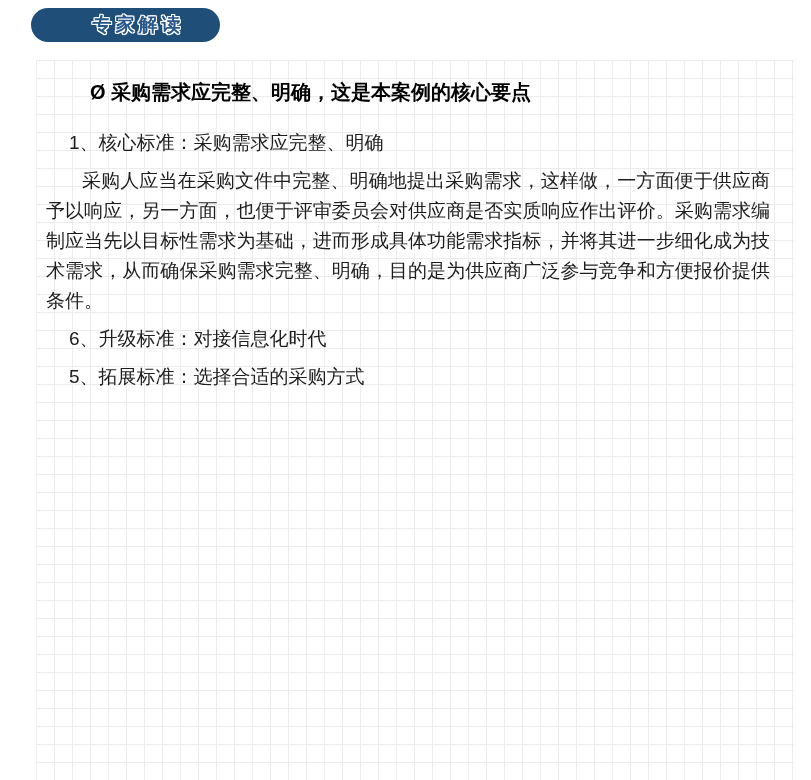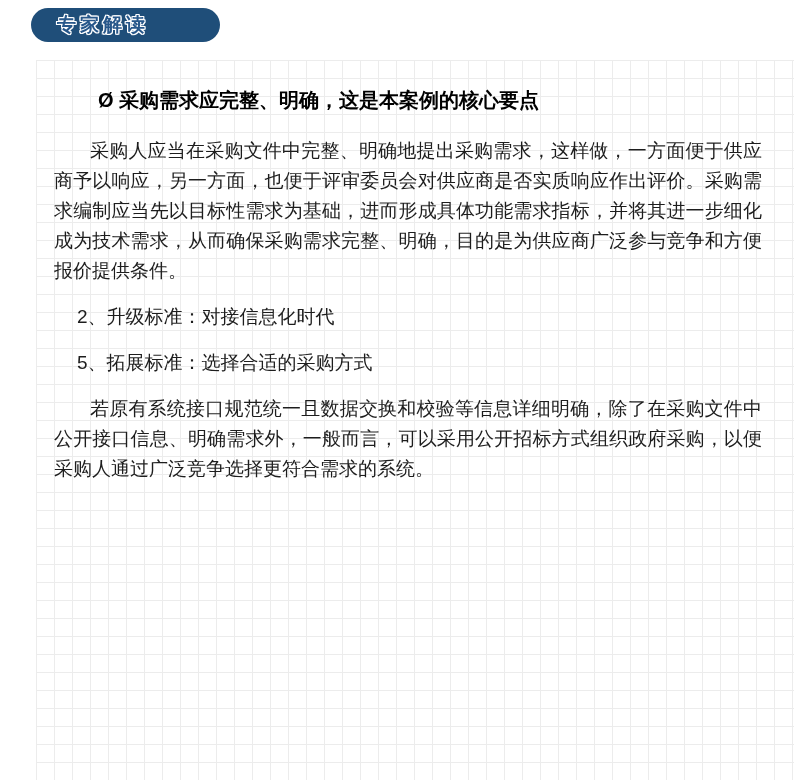--- a/index.html
+++ b/index.html
@@ -21,20 +21,21 @@
     left: 31px;
     top: 8px;
     width: 189px;
     height: 34px;
     background: #1f4e79;
     border-radius: 17px;
     display: flex;
     align-items: center;
     padding-left: 26px;
     box-sizing: border-box;
+    justify-content: center;
   }
   .badge-text {
     font-size: 19px;
     font-weight: 700;
     letter-spacing: 4px;
     color: #27578a;
     text-shadow:
       -1px -1px 0 #ffffff, 1px -1px 0 #ffffff,
       -1px  1px 0 #ffffff, 1px  1px 0 #ffffff,
       -1px  0   0 #ffffff, 1px  0   0 #ffffff,
@@ -49,21 +50,21 @@
     height: 720px;
     box-sizing: border-box;
     padding: 9px 16px 0 2px;
     overflow: hidden;
     background-image:
       linear-gradient(to right, #ececec 1px, transparent 1px),
       linear-gradient(to bottom, #ececec 1px, transparent 1px);
     background-size: 18px 18px;
   }
   .sheet p {
-    margin: 16px;
+    margin: 8px;
     font-size: 19px;
     line-height: 30px;
     color: #1d1d1d;
     text-align: justify;
     overflow-wrap: anywhere;
   }
   .bullet-block { margin-bottom: 20px; }
   p.bullet {
     font-weight: 700;
     font-size: 20px;
@@ -82,22 +83,22 @@
   <div class="badge">
     <span class="badge-text">专家解读</span>
   </div>
 
   <div class="sheet">
 
     <div class="bullet-block">
       <p class="bullet">Ø 采购需求应完整、明确，这是本案例的核心要点</p>
     </div>
 
+    <p class="heading">1、核心标准：采购需求应完整、明确</p>
     <p class="para">采购人应当在采购文件中完整、明确地提出采购需求，这样做，一方面便于供应商予以响应，另一方面，也便于评审委员会对供应商是否实质响应作出评价。采购需求编制应当先以目标性需求为基础，进而形成具体功能需求指标，并将其进一步细化成为技术需求，从而确保采购需求完整、明确，目的是为供应商广泛参与竞争和方便报价提供条件。</p>
 
-    <p class="heading">2、升级标准：对接信息化时代</p>
+    <p class="heading">6、升级标准：对接信息化时代</p>
 
     <p class="heading">5、拓展标准：选择合适的采购方式</p>
-    <p class="para">若原有系统接口规范统一且数据交换和校验等信息详细明确，除了在采购文件中公开接口信息、明确需求外，一般而言，可以采用公开招标方式组织政府采购，以便采购人通过广泛竞争选择更符合需求的系统。</p>
 
   </div>
 
 </div>
 
 </body></html>

